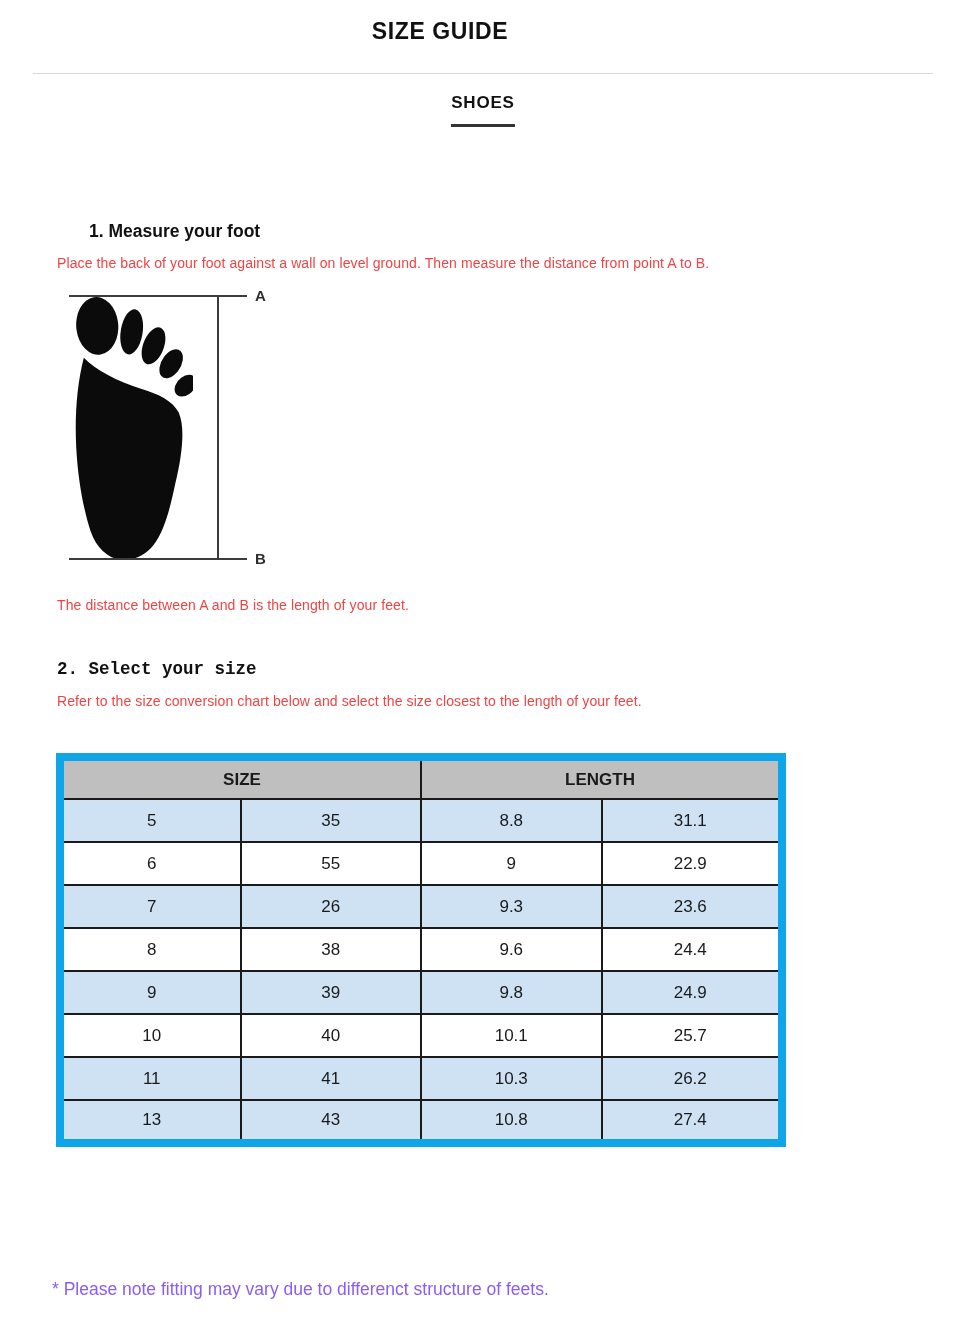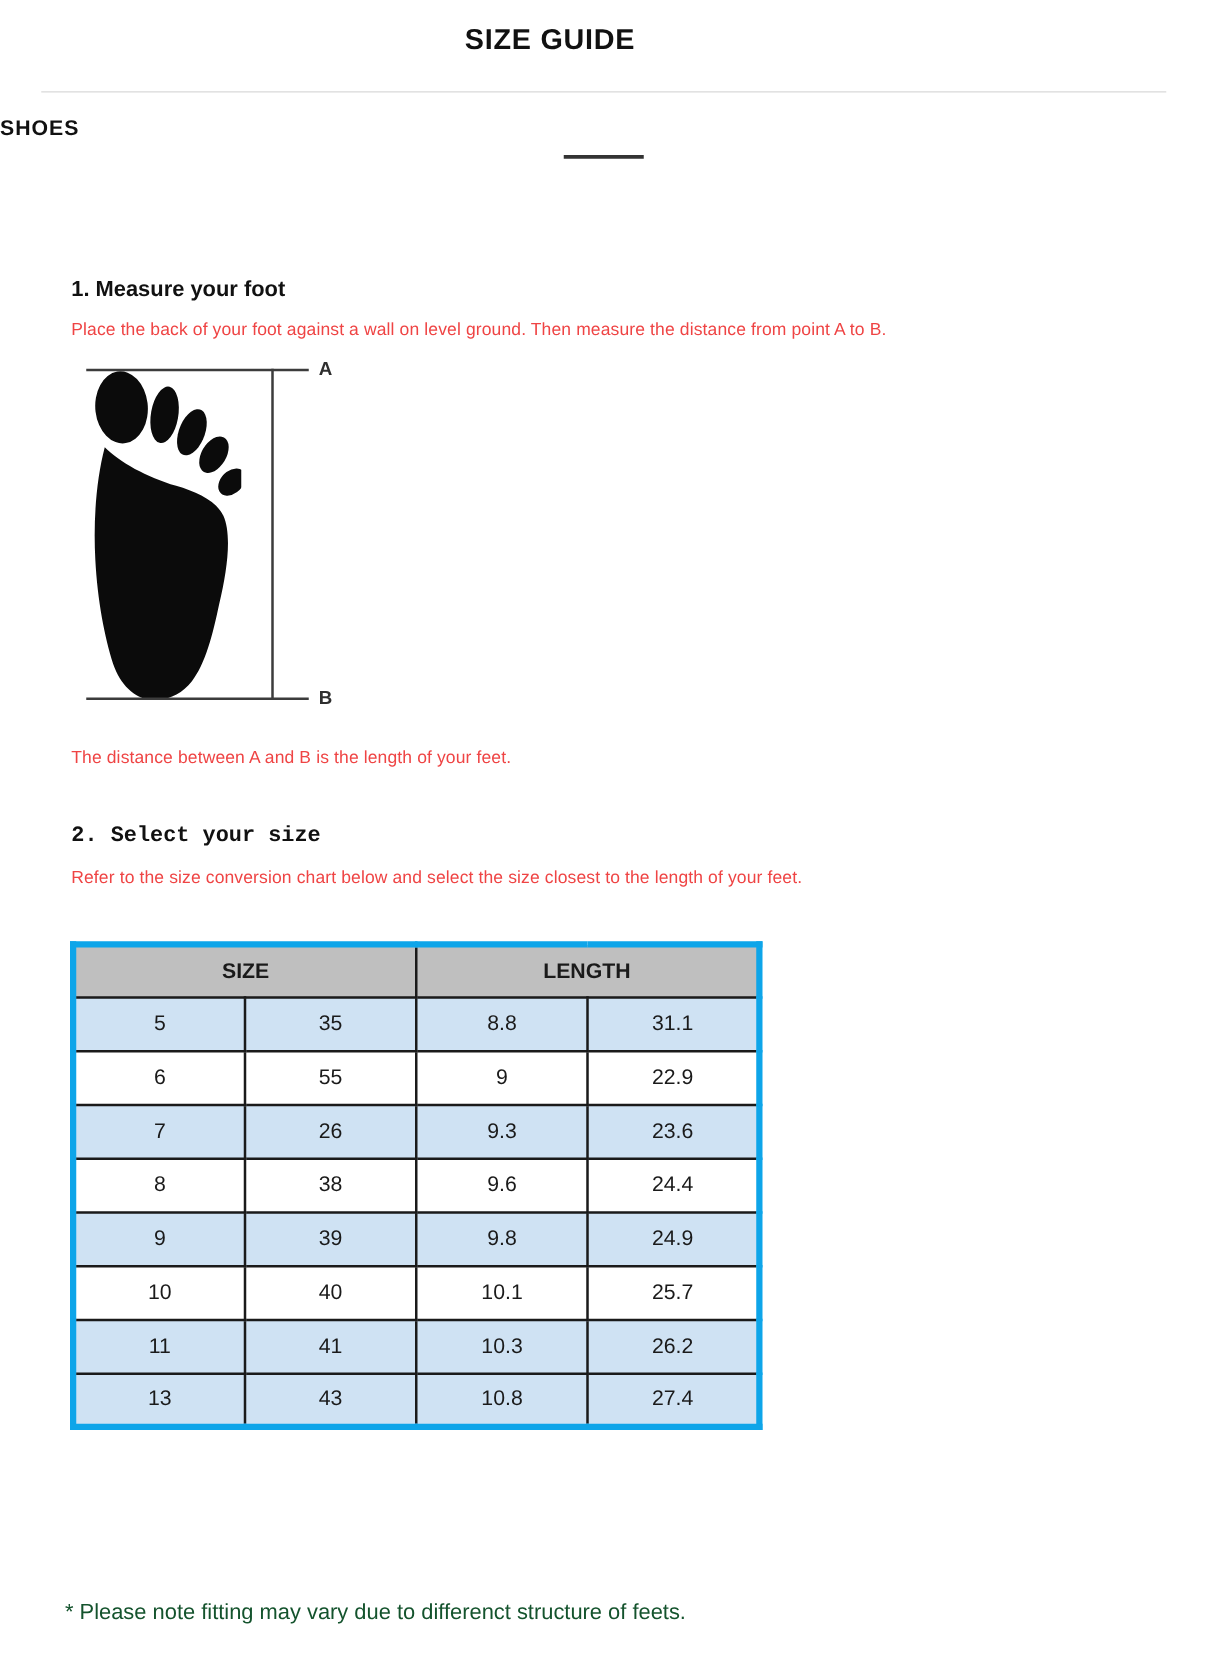--- a/index.html
+++ b/index.html
@@ -19,38 +19,39 @@
     text-align: center;
     font-size: 23px; font-weight: bold; letter-spacing: 0.6px;
     color: #111;
   }
   .divider {
     top: 73px; left: 33px; width: 900px; height: 0;
     border-top: 1px solid #d9d9d9;
   }
   .category-title {
     top: 93px; left: 0; width: 966px;
+    text-align: center;
     font-size: 17px; font-weight: bold; letter-spacing: 0.8px;
     color: #111;
   }
   .category-underline {
     top: 124px; left: 451px; width: 64px; height: 3px;
     background: #333333;
   }
 
   
   .step-heading {
     left: 57px;
     font-size: 17.5px; font-weight: bold; color: #111;
   }
   .step-body, .step-caption {
     left: 57px;
     font-size: 14px; color: #ef4444; letter-spacing: 0.1px;
   }
-  .h-step1 { top: 221px; }
+  .h-step1 { top: 221px; margin-left: 32px; }
   .p-step1 { top: 255px; }
   .p-caption { top: 597px; }
   .h-step2 { top: 659px; font-family: Liberation Mono, monospace; }
   .p-step2 { top: 693px; }
 
   
   .diagram { top: 292px; left: 57px; width: 240px; height: 280px; }
   .measure-line { position: absolute; background: #3c3c3c; }
   .line-top    { left: 12px; top: 3px;   width: 178px; height: 2px; }
   .line-bottom { left: 12px; top: 266px; width: 178px; height: 2px; }
@@ -61,40 +62,40 @@
   }
   .label-a { top: -5px; }
   .label-b { top: 258px; }
   .foot-svg { position: absolute; left: 10px; top: 4px; }
 
   
   .size-table-wrap { top: 753px; left: 56px; }
   table.size-table {
     border-collapse: collapse;
     table-layout: fixed;
-    width: 554px;
-    border: 5px solid #0ea5e9;
+    width: 730px;
+    border: 8px solid #0ea5e9;
   }
   table.size-table td, table.size-table th {
     border: 2px solid #1a1a1a;
     text-align: center; vertical-align: middle;
     font-size: 17px;
     padding: 0;
     color: #1a1a1a;
   }
   table.size-table th { font-weight: bold; }
   tr.group-header-row th { background: #bfbfbf; height: 42px; }
   tr.col-header-row th   { background: #ffffff; height: 42px; }
   tr.data-row td { height: 43px; font-weight: normal; background: #ffffff; }
   tr.data-row.alt td { background: #cfe2f3; }
 
   
   .footnote {
     top: 1279px; left: 52px;
-    font-size: 17.5px; color: #14532d;
+    font-size: 17.5px; color: #8b5cf6;
   }
 </style>
 </head>
 <body>
 
 <div class="abs page-title">SIZE GUIDE</div>
 <div class="abs divider"></div>
 <div class="abs category-title">SHOES</div>
 <div class="abs category-underline"></div>
 

